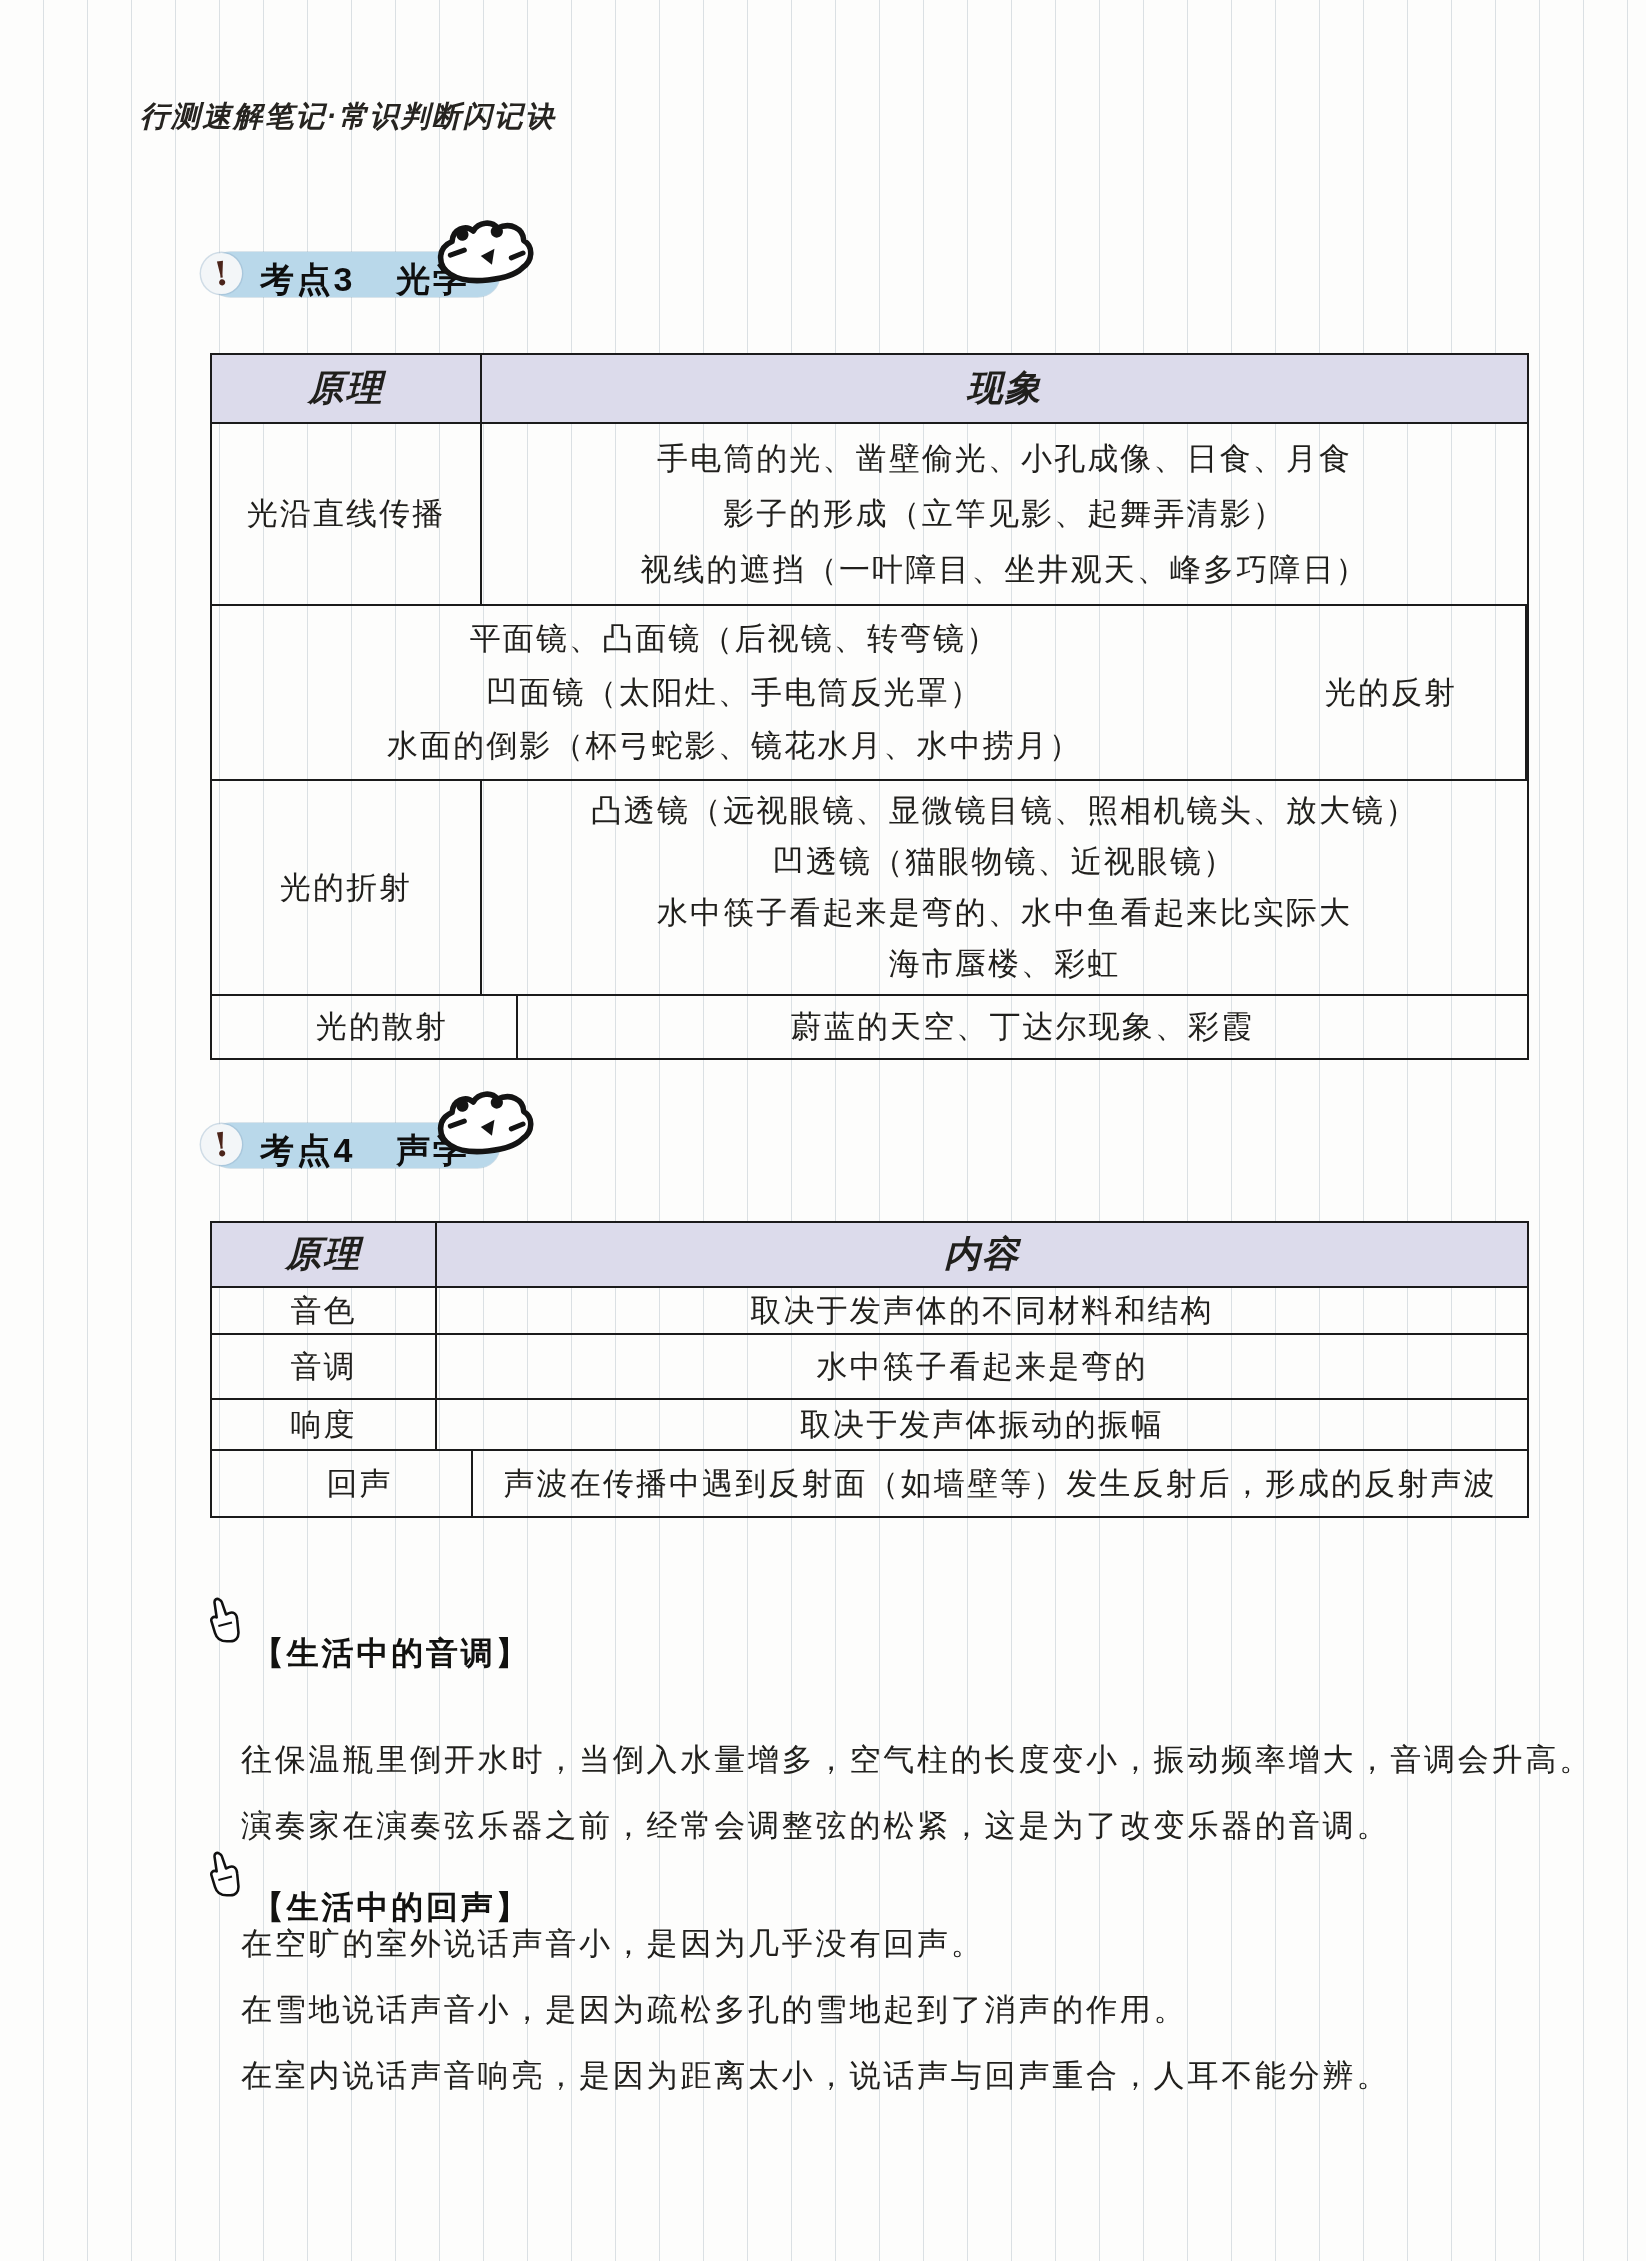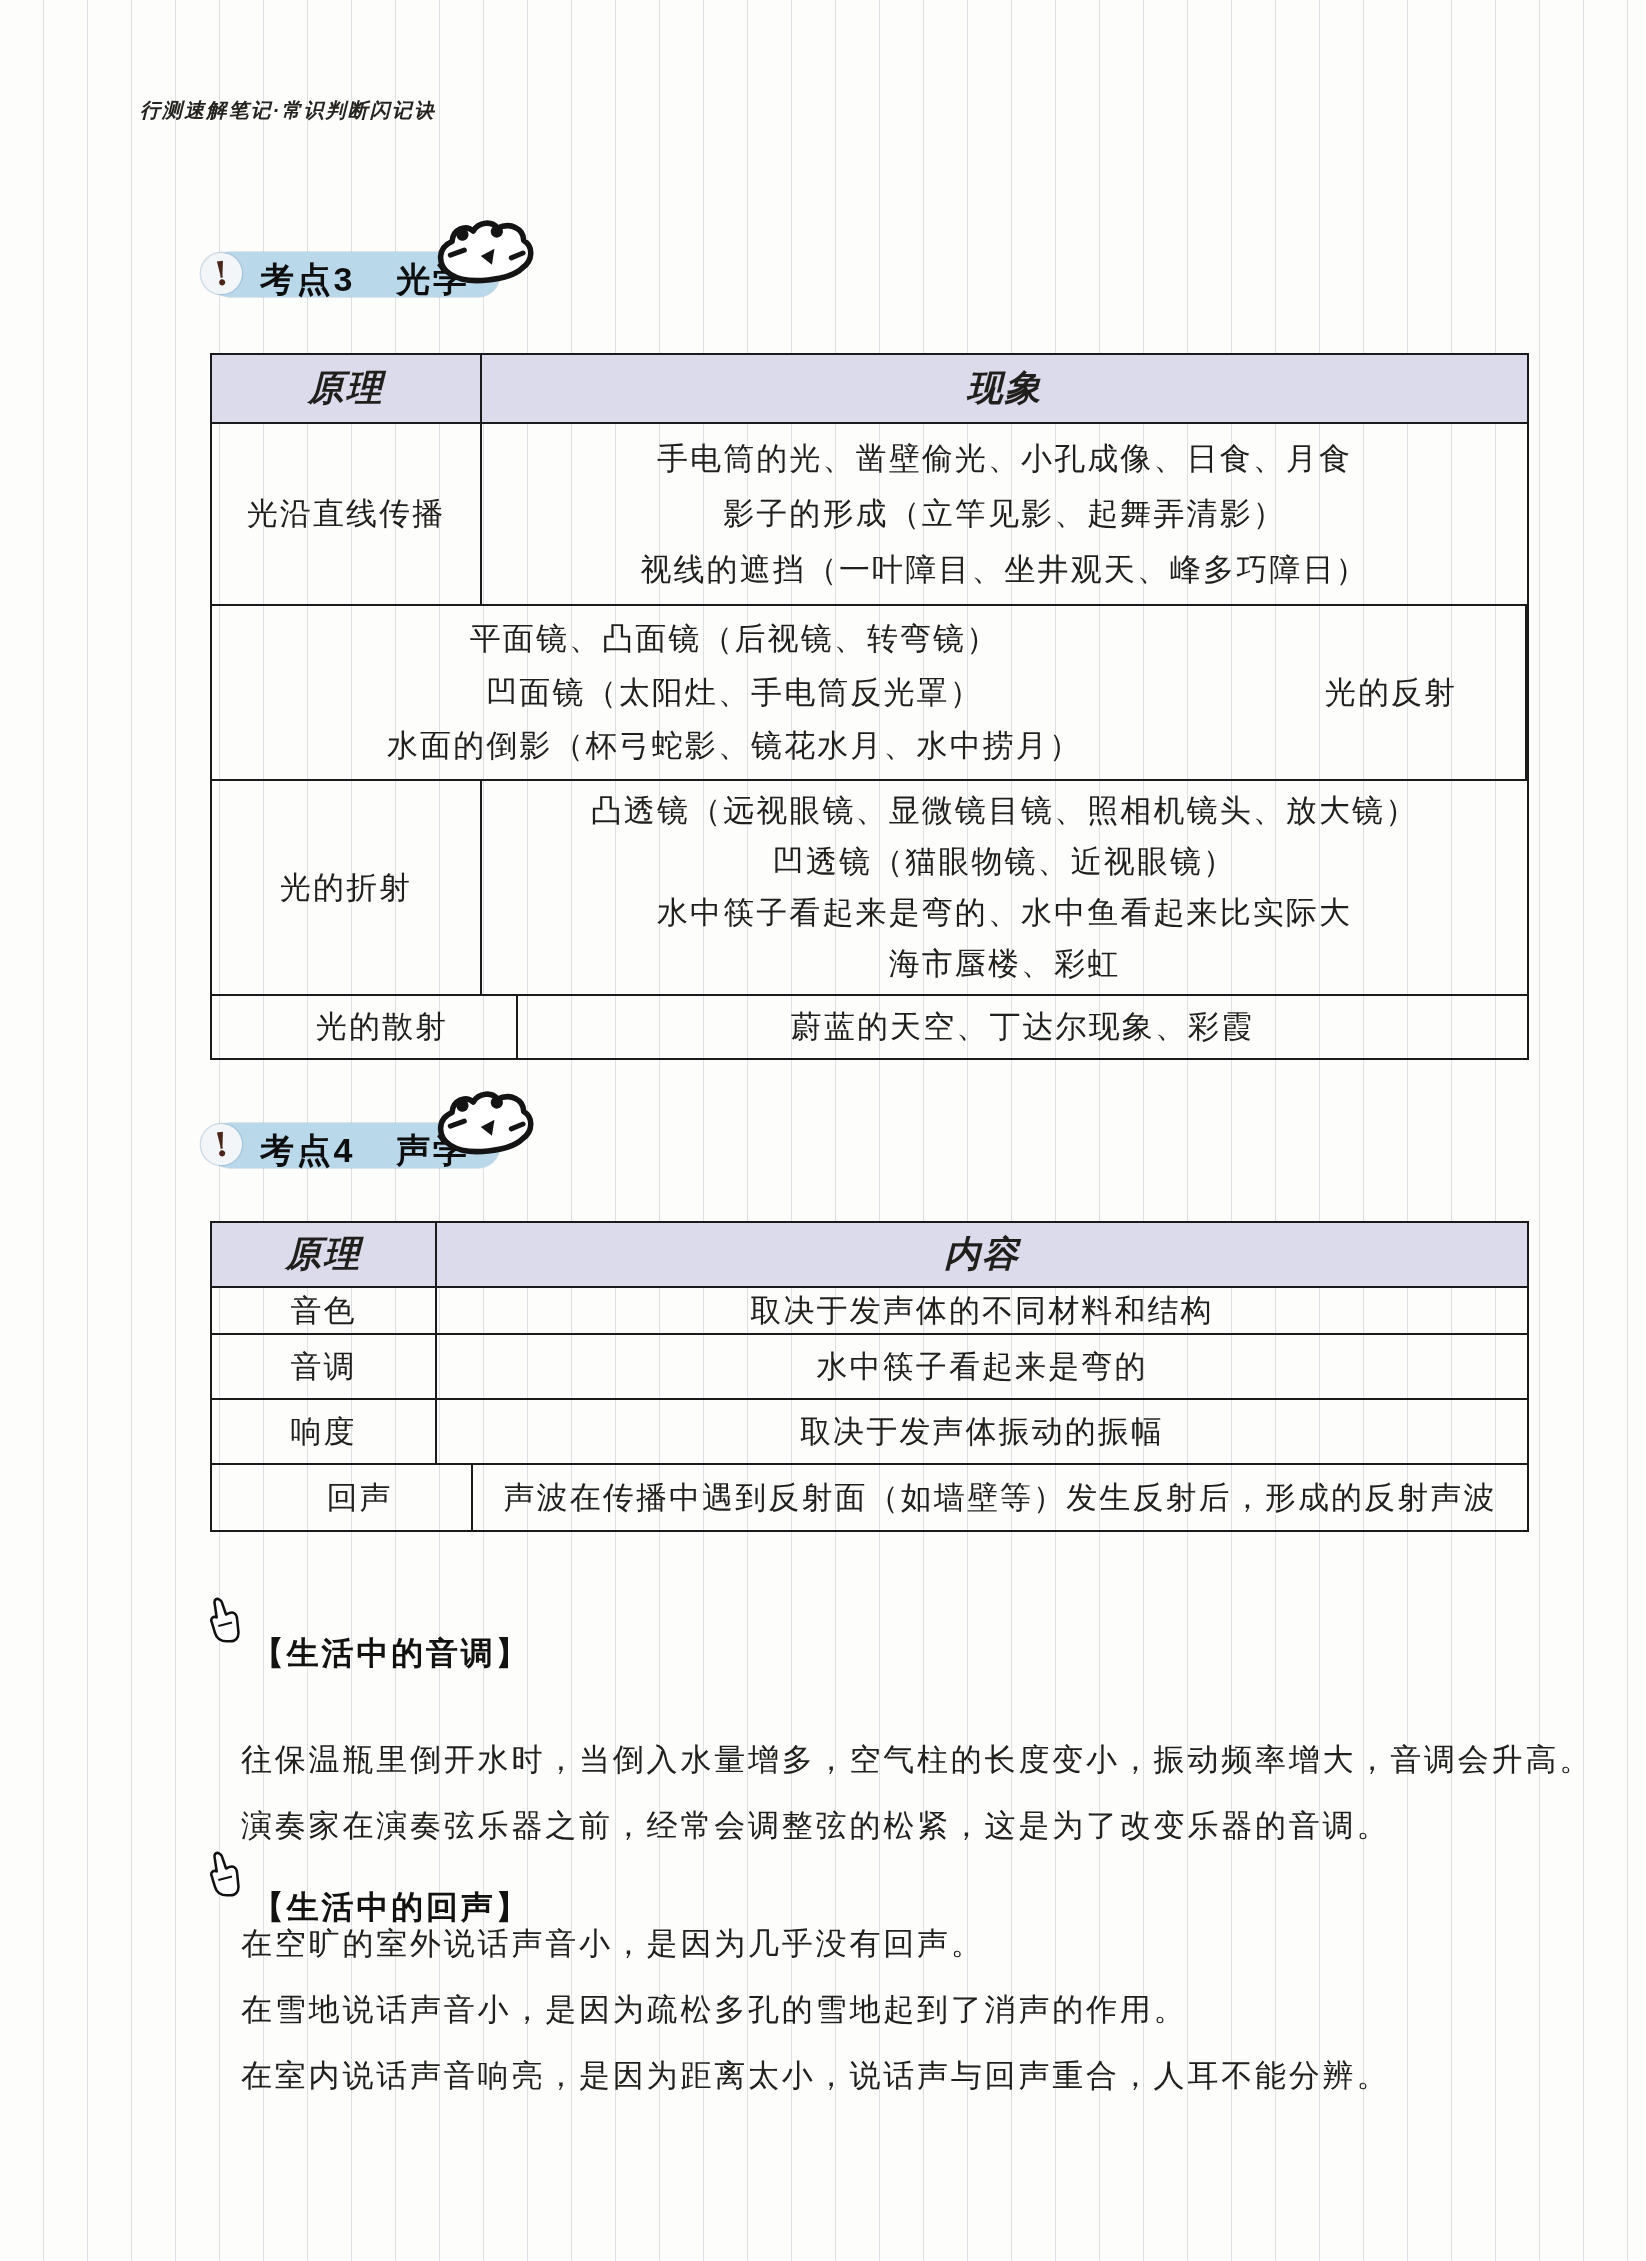--- a/index.html
+++ b/index.html
@@ -13,21 +13,21 @@
   body{font-family:"Liberation Sans","DejaVu Sans",sans-serif;color:var(--ink);}
   .page{
     position:relative;width:1646px;height:2261px;overflow:hidden;
     background-color:#fdfdfc;
     background-image:
       repeating-linear-gradient(90deg, transparent 0, transparent 43px, rgba(152,168,180,.34) 43px, rgba(152,168,180,.34) 44px),
       repeating-linear-gradient(0deg, transparent 0, transparent 55px, rgba(152,168,180,.26) 55px, rgba(152,168,180,.26) 55px);
   }
   .page-header{
     position:absolute;left:140px;top:97px;
-    font-size:20px;font-weight:700;font-style:italic;letter-spacing:2.1px;color:#262420;
+    font-size:29px;font-weight:700;font-style:italic;letter-spacing:2.1px;color:#262420;
   }
   
   .pill{
     position:absolute;width:292px;height:45px;background:var(--pill_blue);
     border-radius:24px;box-shadow:0 0 0 0.7px rgba(120,160,190,.35);
   }
   .bang{
     position:absolute;left:-7px;top:1.4px;width:41px;height:41px;border-radius:50%;
     background:#f3f6f8;display:flex;align-items:center;justify-content:center;
     box-shadow:0 0 0 1.4px rgba(150,180,205,.45);
@@ -171,21 +171,21 @@
         </div>
     </div>
     <div class="trow" style="height:65px">
       <div class="tcell c1">
           <span>音调</span>
         </div>
       <div class="tcell c2">
           <span class="cline">水中筷子看起来是弯的</span>
         </div>
     </div>
-    <div class="trow" style="height:65px">
+    <div class="trow" style="height:51px">
       <div class="tcell c1">
           <span>响度</span>
         </div>
       <div class="tcell c2">
           <span class="cline">取决于发声体振动的振幅</span>
         </div>
     </div>
     <div class="trow" style="height:65px">
       <div class="tcell c1">
           <span>回声</span>

